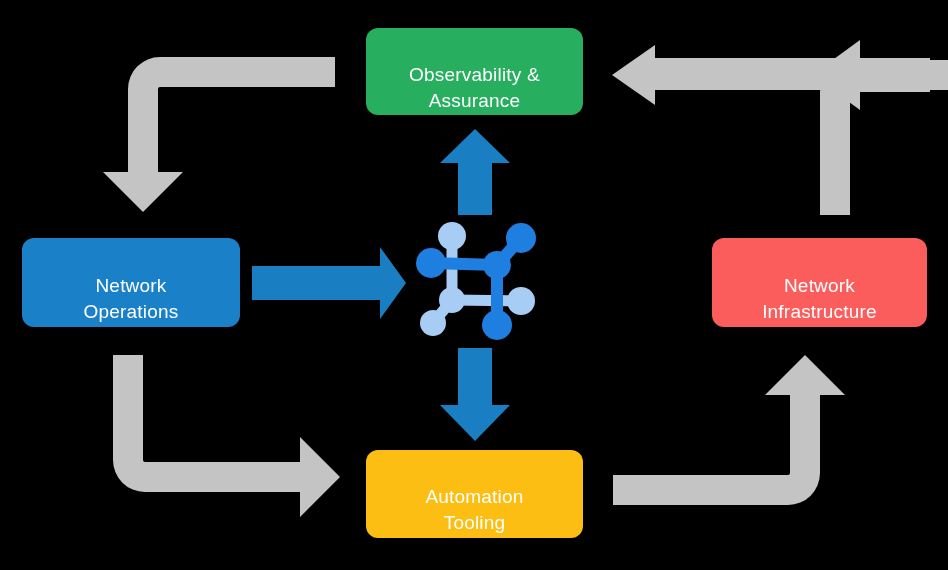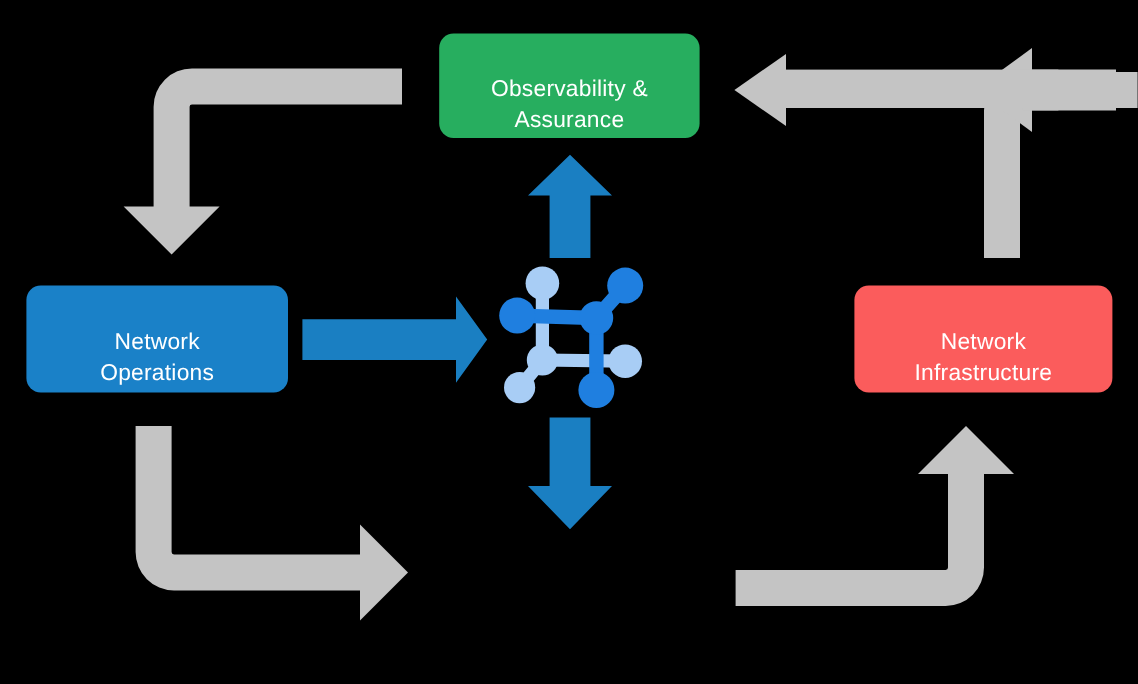--- a/index.html
+++ b/index.html
@@ -182,14 +182,18 @@
   <div class="node-box" id="box-network-operations">
     <span class="node-label">Network
 Operations</span>
   </div>
 
   <div class="node-box" id="box-network-infrastructure">
     <span class="node-label">Network
 Infrastructure</span>
   </div>
 
+  <div class="node-box" id="box-automation-tooling">
+    <span class="node-label">Automation
+Tooling</span>
+  </div>
 
 </div>
 
 </body></html>

